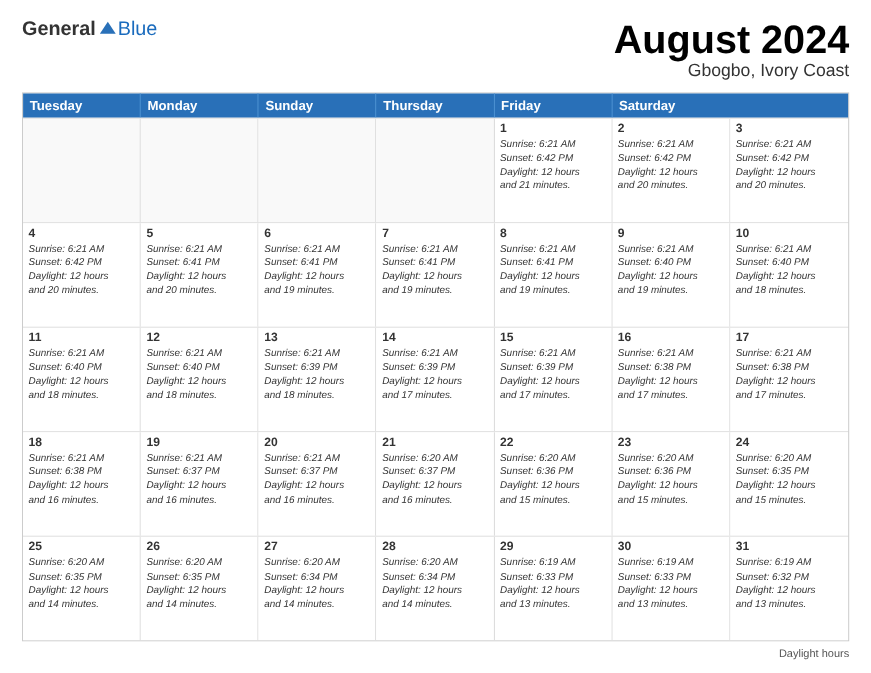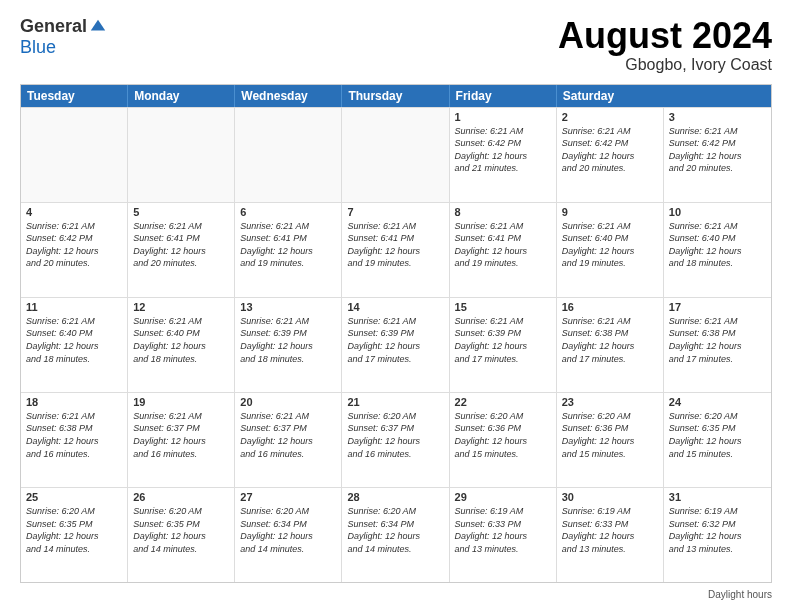--- a/index.html
+++ b/index.html
@@ -18,21 +18,21 @@
       flex-direction: column;
     }
     .header {
       display: flex;
       justify-content: space-between;
       align-items: flex-start;
       margin-bottom: 10px;
     }
     .logo {
       display: flex;
-      flex-direction: column;
+      flex-direction: row;
       align-items: flex-start;
     }
     .logo-text {
       display: flex;
       align-items: center;
       font-size: 18px;
       font-weight: bold;
       color: #333;
     }
     .logo-general { color: #333; }
@@ -136,21 +136,21 @@
     <div class="title-block">
       <h1>August 2024</h1>
       <h2>Gbogbo, Ivory Coast</h2>
     </div>
   </div>
 
   <div class="calendar">
     <div class="cal-header-row">
         <div class="cal-header-cell">Tuesday</div>
         <div class="cal-header-cell">Monday</div>
-        <div class="cal-header-cell">Wednesday</div>
+        <div class="cal-header-cell">Sunday</div>
         <div class="cal-header-cell">Thursday</div>
         <div class="cal-header-cell">Friday</div>
         <div class="cal-header-cell">Saturday</div>
       </div>
     <div class="cal-body">
     <div class="cal-week">
           <div class="cal-cell empty"></div>
           <div class="cal-cell empty"></div>
           <div class="cal-cell empty"></div>
           <div class="cal-cell empty"></div>

